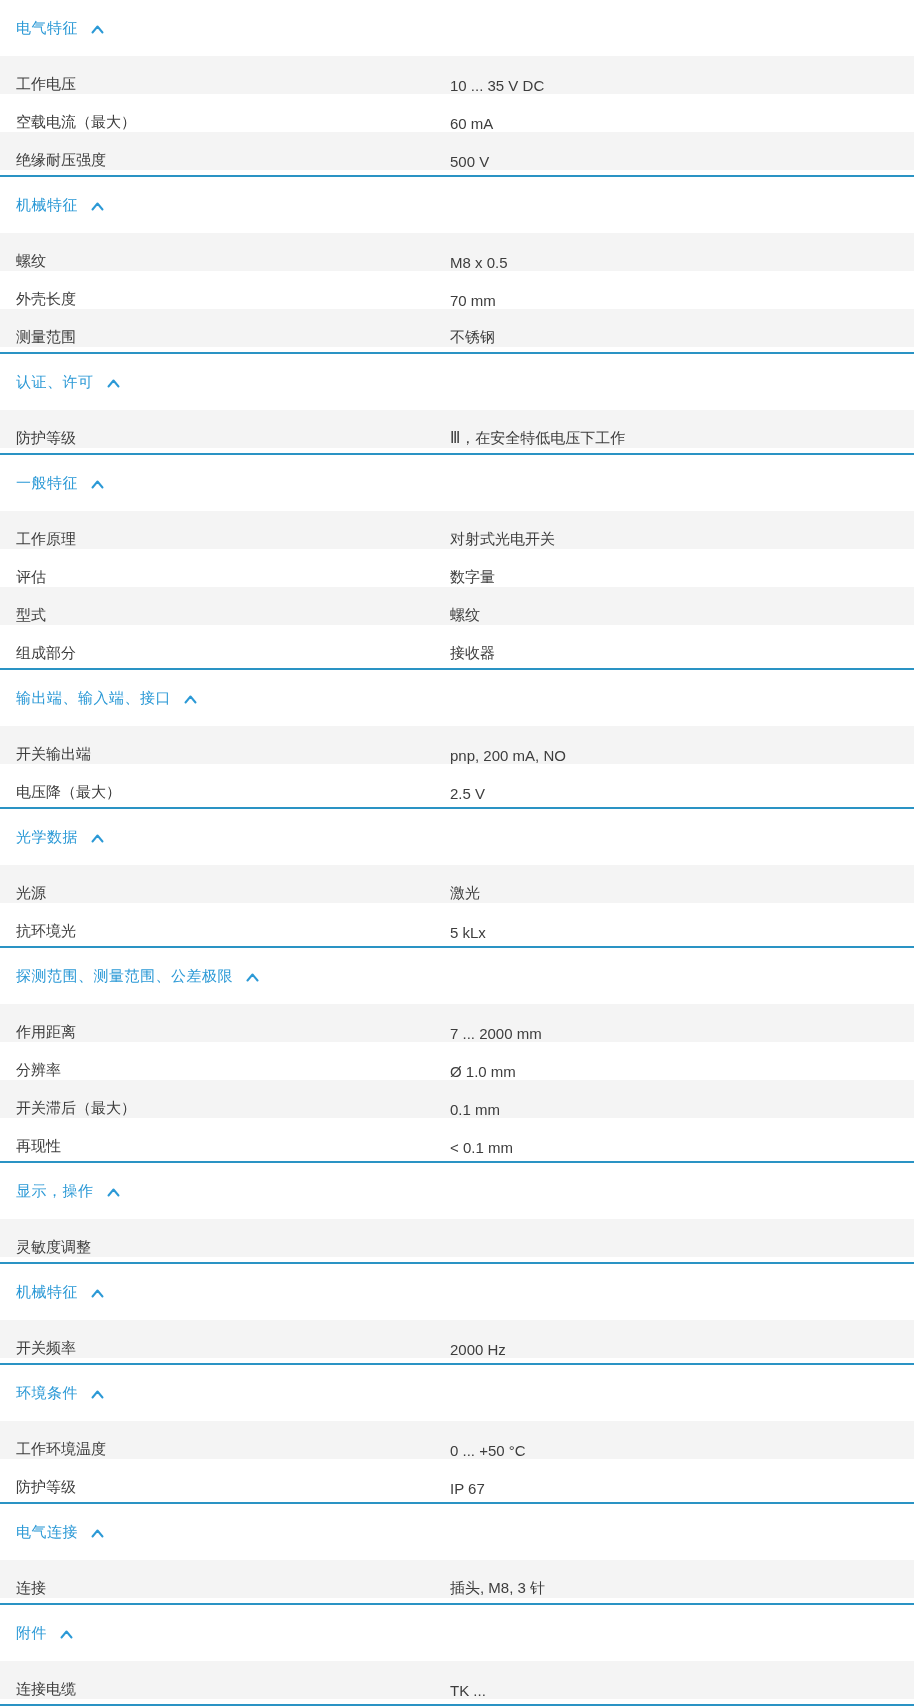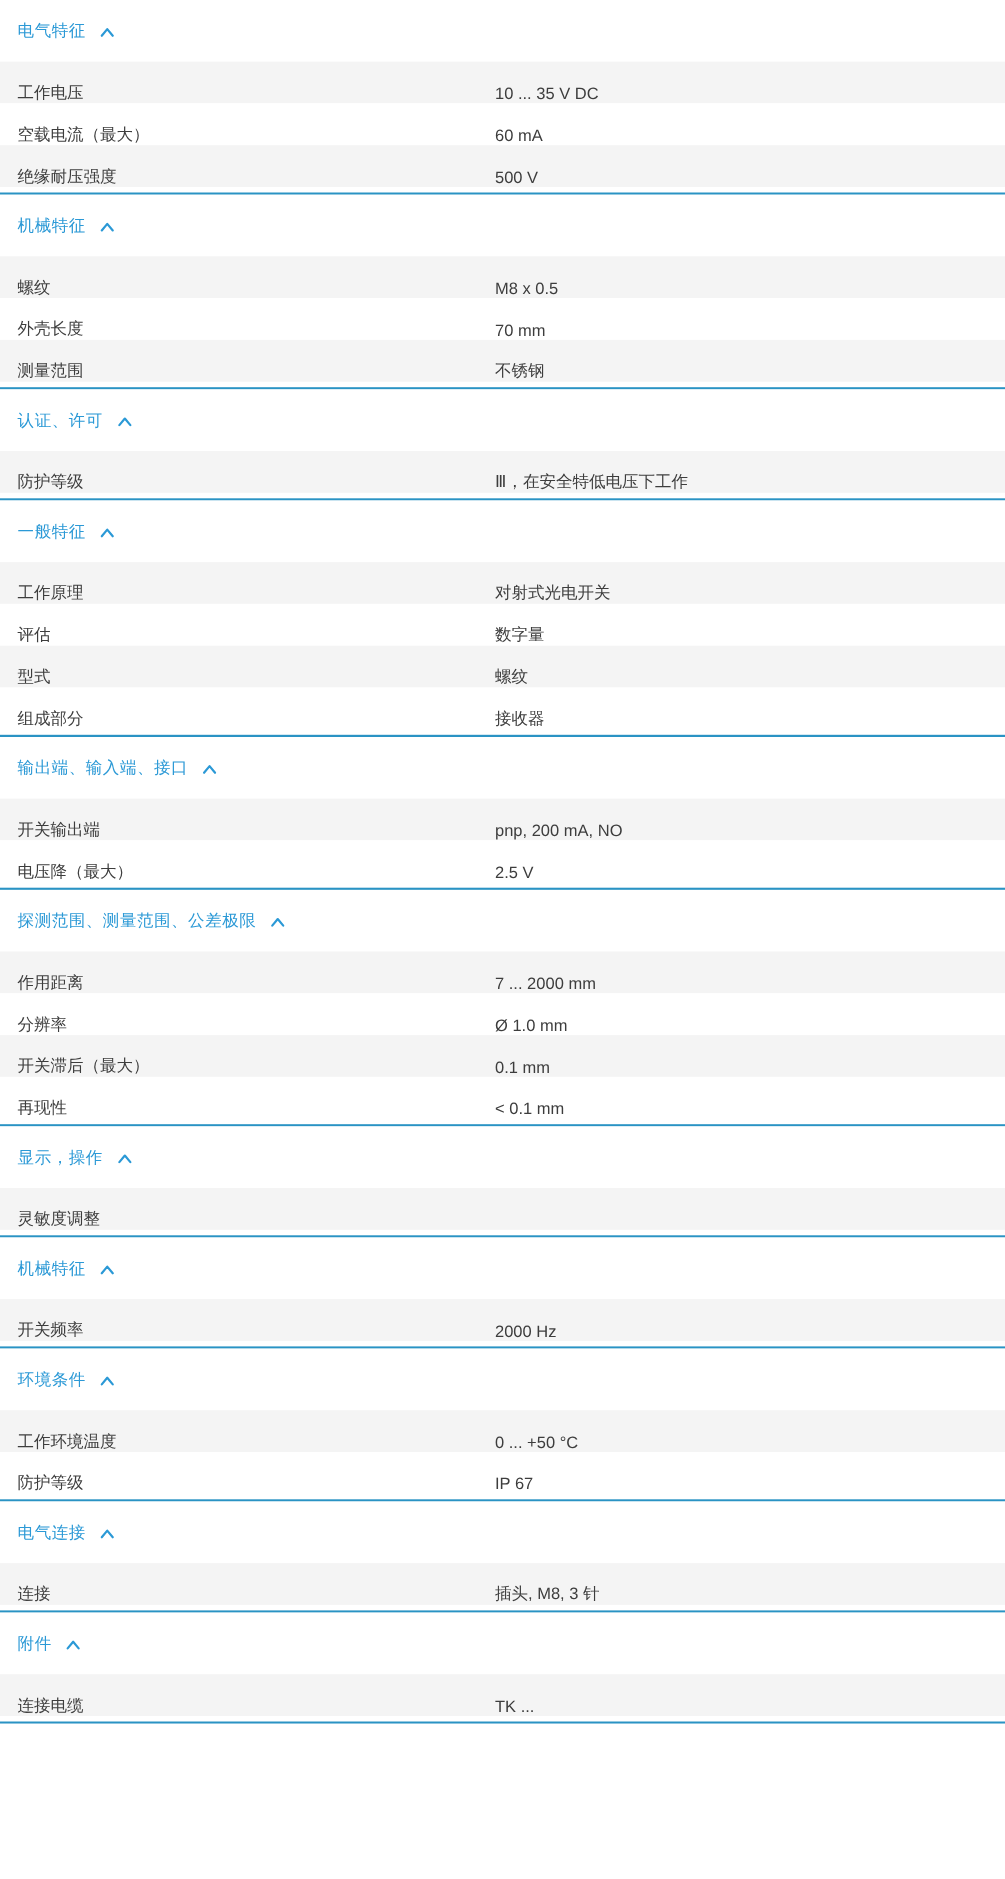--- a/index.html
+++ b/index.html
@@ -180,20 +180,41 @@
     <div class="value">pnp, 200 mA, NO</div>
   </div>
 
   <div class="row">
     <div class="label">电压降（最大）</div>
     <div class="value">2.5 V</div>
   </div>
 </div>
   </section>
 
+  <section class="spec-section">
+    <div class="sec-header">
+      <span class="sec-title">光学数据</span>
+      <span class="sec-chevron">
+        <svg width="13" height="9" viewBox="0 0 13 9">
+          <polyline points="1.5,7.5 6.5,1.5 11.5,7.5" fill="none" stroke="#2b99d6" stroke-width="2" stroke-linecap="round" stroke-linejoin="round"></polyline>
+        </svg>
+      </span>
+    </div>
+    <div class="rows">
+  <div class="row">
+    <div class="label">光源</div>
+    <div class="value">激光</div>
+  </div>
+
+  <div class="row">
+    <div class="label">抗环境光</div>
+    <div class="value">5 kLx</div>
+  </div>
+</div>
+  </section>
 
   <section class="spec-section">
     <div class="sec-header">
       <span class="sec-title">探测范围、测量范围、公差极限</span>
       <span class="sec-chevron">
         <svg width="13" height="9" viewBox="0 0 13 9">
           <polyline points="1.5,7.5 6.5,1.5 11.5,7.5" fill="none" stroke="#2b99d6" stroke-width="2" stroke-linecap="round" stroke-linejoin="round"></polyline>
         </svg>
       </span>
     </div>

